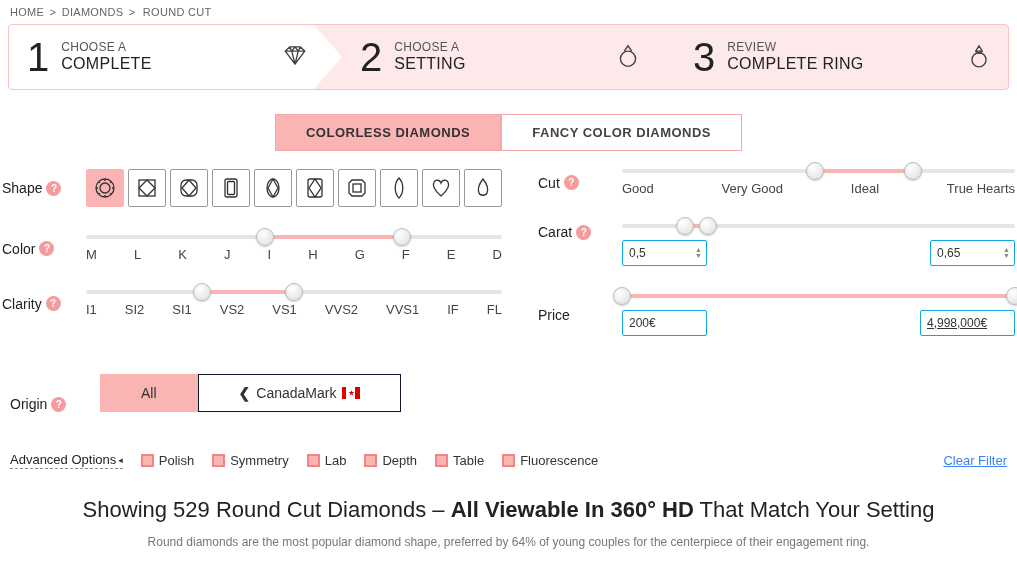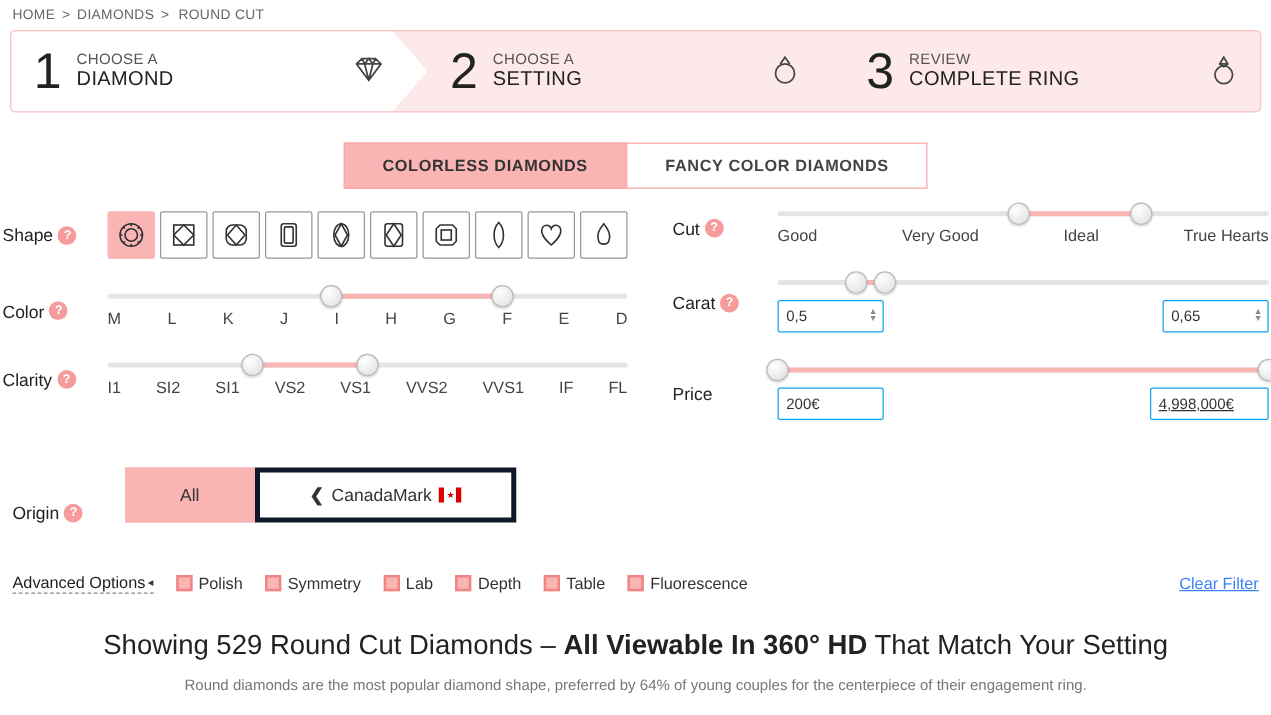--- a/index.html
+++ b/index.html
@@ -34,21 +34,21 @@
   .track-wrap { position: relative; height: 6px; }
   .track { position:absolute; left:0; right:0; top:0; height: 4px; background: #e5e5e5; border-radius: 2px; }
   .fill { position: absolute; height: 4px; background: #f9b4b4; border-radius:2px; top:0;}
   .handle { position: absolute; width: 18px; height: 18px; border-radius: 50%; background: radial-gradient(circle at 35% 30%, #fff, #ddd); border: 1px solid #bbb; top: -7px; transform: translateX(-50%); box-shadow: 0 1px 2px rgba(0,0,0,0.2);}
   .inputs-row { display:flex; justify-content:space-between; margin-top:10px;}
   .numbox { width: 85px; height: 26px; border:1px solid #0ea5e9; font-size:12px; background:#fff; display:flex; align-items:center; padding:0 6px; position:relative; border-radius:2px;}
   .numbox .spin { position:absolute; right:4px; font-size:7px; color:#888; line-height:6px;}
   .origin-row { padding: 0 10px; display:flex; align-items:flex-end; gap:6px; margin-top:10px; margin-bottom:30px;}
   .origin-row .flabel{width:60px;}
   .origin-btns { display:flex; margin-left:24px;}
-  .obtn { height: 30px; padding: 18px 40px; border: 4px solid #0f172a; display: flex; align-items: center; font-size: 14px; gap:6px;}
+  .obtn { height: 30px; padding: 18px 40px; border: 1px solid #0f172a; display: flex; align-items: center; font-size: 14px; gap:6px;}
   .obtn.sel { background: #fbb4b4; border-color:#fbb4b4;}
   .obtn.cm { background:#fff;}
   .flag { display:inline-block; width:18px; height:12px; background:linear-gradient(to right, #d00 25%, #fff 25% 75%, #d00 75%); position:relative;}
   .flag::after{content:"";position:absolute;left:50%;top:50%;width:6px;height:6px;background:#d00;transform:translate(-50%,-50%);clip-path:polygon(50% 0,61% 35%,98% 35%,68% 57%,79% 91%,50% 70%,21% 91%,32% 57%,2% 35%,39% 35%);}
   .advrow { display:flex; align-items:center; padding: 10px; gap:18px; border-top:0; font-size:13px;}
   .advlink { border-bottom:1px dashed #888; padding-bottom:1px; color:#222;}
   .advopt { display:flex; align-items:center; gap:5px; color:#333;}
   .cbx { width:13px; height:13px; border:2px solid #f28484; background:#f9b4b4;}
   .clear { margin-left:auto; text-decoration:underline; color:#3b82f6;}
   .results-head { text-align:center; font-size: 22px; color:#222; margin-top:18px;}
@@ -65,21 +65,21 @@
   <a>DIAMONDS</a>
   <span>&gt;</span>
   <span>ROUND CUT</span>
 </div>
 
 <div class="steps">
   <div class="step active">
     <div class="num">1</div>
     <div class="txt">
       <div class="top">CHOOSE A</div>
-      <div class="bottom">DIAMOND</div>
+      <div class="bottom">COMPLETE</div>
     </div>
     <span class="icon diamond-icon">
       <svg viewBox="0 0 24 24">
           <path d="M3 8 L7 4 L17 4 L21 8 L12 20 Z M3 8 L21 8 M7 4 L9 8 L12 20 M17 4 L15 8 L12 20 M9 8 L12 4 L15 8"></path>
         </svg>
     </span>
   </div>
   <div class="step">
     <div class="num">2</div>
     <div class="txt">
@@ -253,21 +253,21 @@
         <div class="scale-labels">
           <span>Good</span>
             <span>Very Good</span>
             <span>Ideal</span>
             <span>True Hearts</span>
         </div>
       </div>
     </div>
 
     <div class="frow" style="align-items:flex-start;">
-      <div class="flabel" style="margin-top:10px;">
+      <div class="flabel" style="margin-top:0;">
           <span>Carat</span>
           <span class="help">?</span>
         </div>
       <div class="scale">
         <div class="track-wrap">
           <div class="track"></div>
           <div class="fill" style="left:16%; width:6%;"></div>
           <div class="handle" style="left:16%;"></div>
           <div class="handle" style="left:22%;"></div>
         </div>

